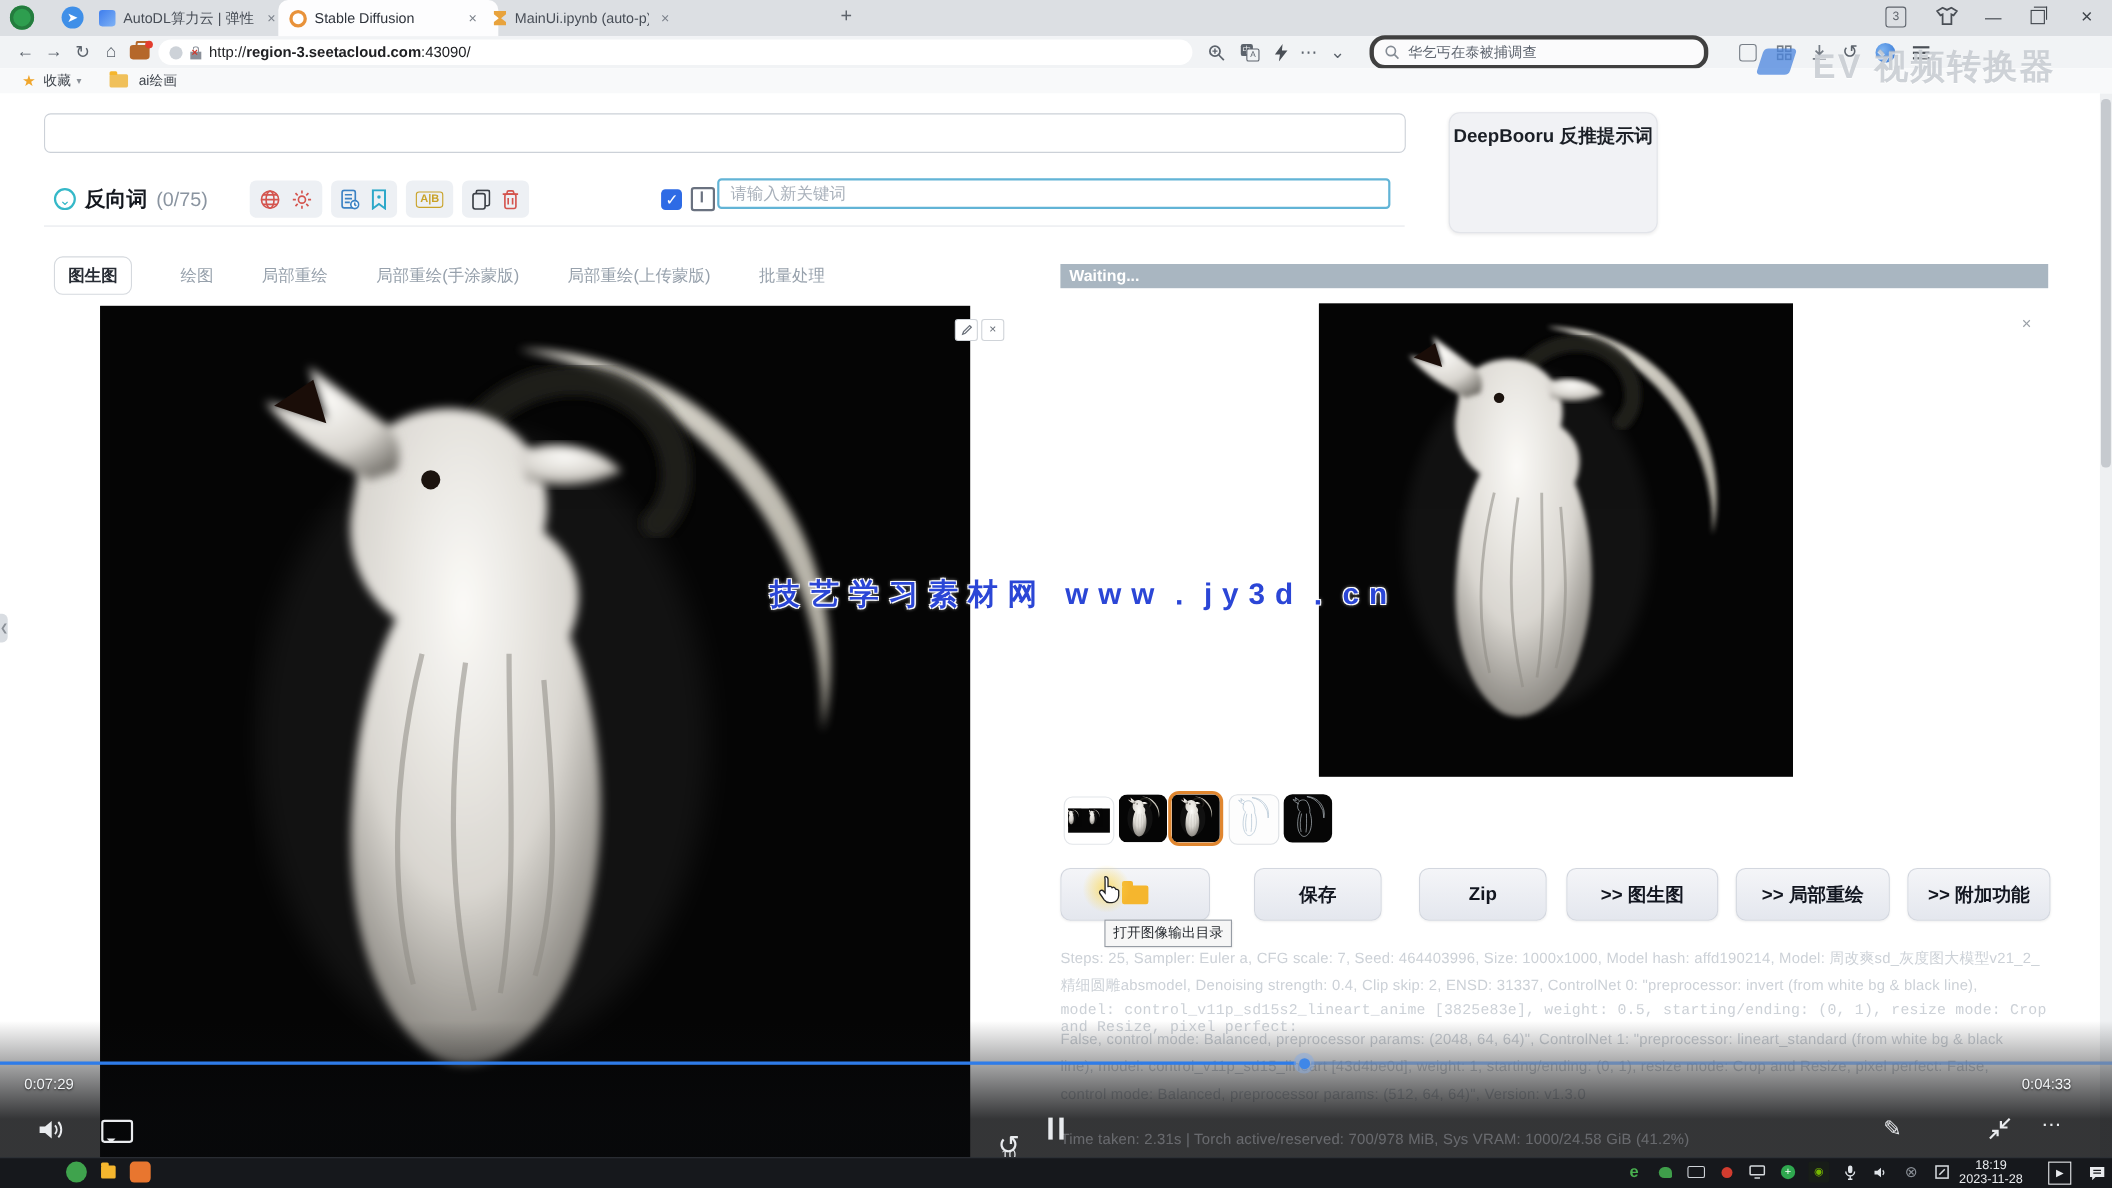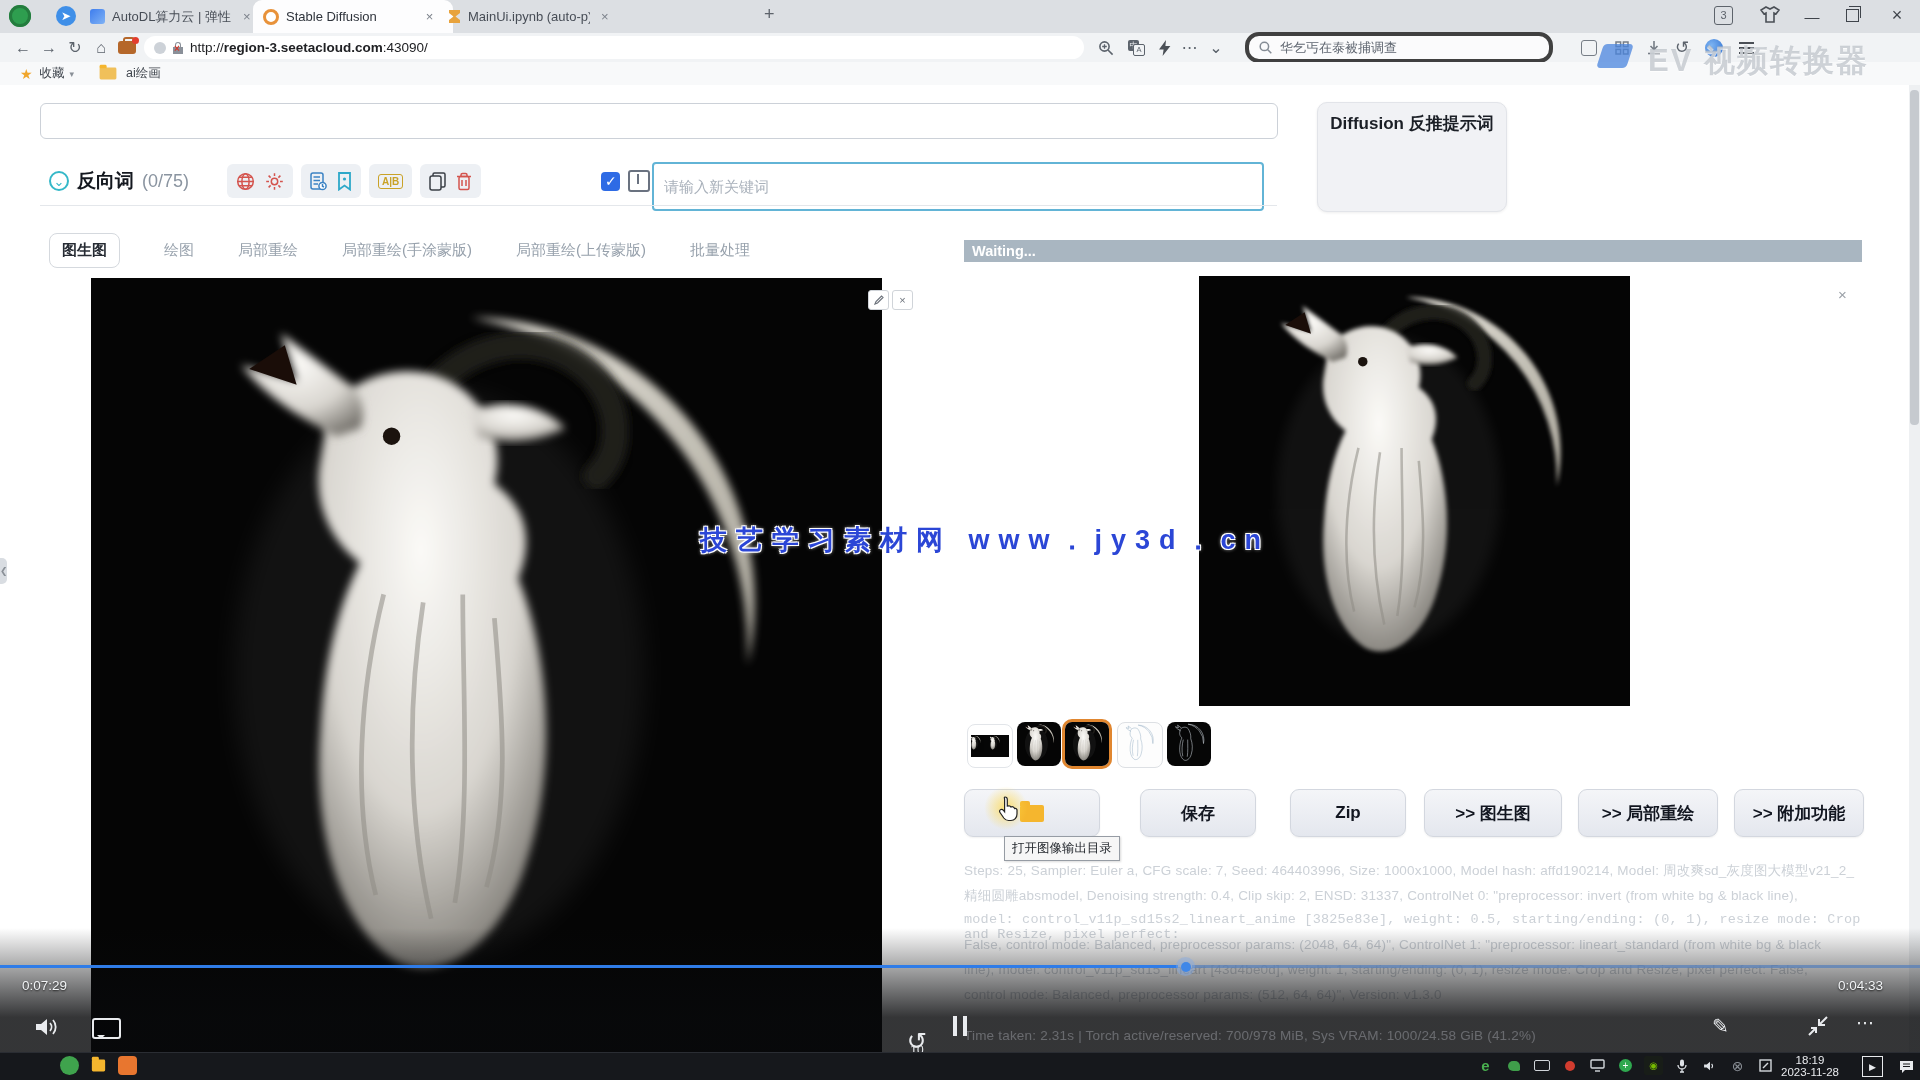--- a/index.html
+++ b/index.html
@@ -22,21 +22,21 @@
   .searchpill{background:#fbfbfc;border:4px solid #404040;border-radius:14px;height:23px;display:flex;align-items:center;padding:0 10px;gap:8px;font-size:13px;color:#5f6670;}
   .bookbar{left:0;top:62px;width:1920px;height:23px;background:#f8f9fa;display:flex;align-items:center;font-size:12.5px;color:#3f454d;}
   .winctl{font-size:15px;color:#3f444b;width:34px;text-align:center;}
 
   
   .pagebg{left:0;top:85px;width:1920px;height:995px;background:#fff;}
   .promptbox{left:40px;top:103px;width:1236px;height:34px;border:1px solid #ccd1d8;border-radius:6px;background:#fff;}
   .negtitle{font-size:19px;font-weight:700;color:#14181f;}
   .counter{font-size:18px;color:#8a94a0;}
   .icogroup{background:#edf0f4;border-radius:6px;height:34px;display:flex;align-items:center;gap:10px;padding:0 9px;}
-  .neg-input{position:absolute;left:652px;top:162px;width:612px;height:49px;border:2px solid #62b4d6;border-radius:4px;font-size:15px;color:#333;padding:0 10px;box-sizing:border-box;outline:none;background:#fff;}
+  .neg-input{position:absolute;left:652px;top:162px;width:612px;height:28px;border:2px solid #62b4d6;border-radius:4px;font-size:15px;color:#333;padding:0 10px;box-sizing:border-box;outline:none;background:#fff;}
   .neg-input::placeholder{color:#a9b1bb;}
   .checkbox{width:19px;height:19px;background:#2e6be5;border-radius:4px;color:#fff;font-size:14px;text-align:center;line-height:19px;font-weight:700;}
   .selbox{width:18px;height:18px;border:2px solid #6a7280;border-radius:3px;position:relative;}
   .selbox:after{content:"";position:absolute;left:7px;top:2px;width:2px;height:10px;background:#6a7280;}
   .divline{left:40px;top:205px;width:1237px;height:1px;background:#e4e7eb;}
   .ptab{font-size:15px;color:#97a1ac;}
   .ptab.active{color:#272c34;font-weight:700;border:1px solid #d5d9de;background:#fff;border-radius:8px;padding:7px 12px;}
   .imgpanel{background:#070707;overflow:hidden;}
   .imgtoolbtn{width:19px;height:18px;background:#fff;border:1px solid #d0d4d9;border-radius:3px;color:#6d737c;font-size:11px;display:flex;align-items:center;justify-content:center;}
   .deepbooru{left:1317px;top:102px;width:190px;height:110px;background:#f1f2f5;border:1px solid #e2e4e9;border-radius:10px;
@@ -326,21 +326,21 @@
         <use href="#goat"></use>
       </svg>
   </div>
   <div class="abs imgtoolbtn" style="left:868px;top:290px;">
     <svg width="10" height="10" viewBox="0 0 10 10">
         <path d="M1,9 L2,6.5 L7.5,1 L9,2.5 L3.5,8 Z" fill="none" stroke="#6d737c" stroke-width="1.2"></path>
       </svg>
   </div>
   <div class="abs imgtoolbtn" style="left:892px;top:290px;">×</div>
 
-  <div class="abs deepbooru">Diffusion 反推提示词</div>
+  <div class="abs deepbooru">DeepBooru 反推提示词</div>
   <div class="abs waiting">Waiting...</div>
 
   <div class="abs" style="left:1199px;top:276px;width:431px;height:430px;background:#050505;">
     <svg width="431" height="430" viewBox="0 0 200 200" preserveAspectRatio="xMidYMid slice">
         <use href="#goat"></use>
       </svg>
   </div>
   <div class="abs" style="left:1838px;top:286px;color:#9aa0a7;font-size:15px;">×</div>
 
   <div class="abs thumb" style="left:967px;top:724px;width:44px;height:42px;background:#fff;border:1px solid #e2e5e9;display:flex;align-items:center;justify-content:center;">

